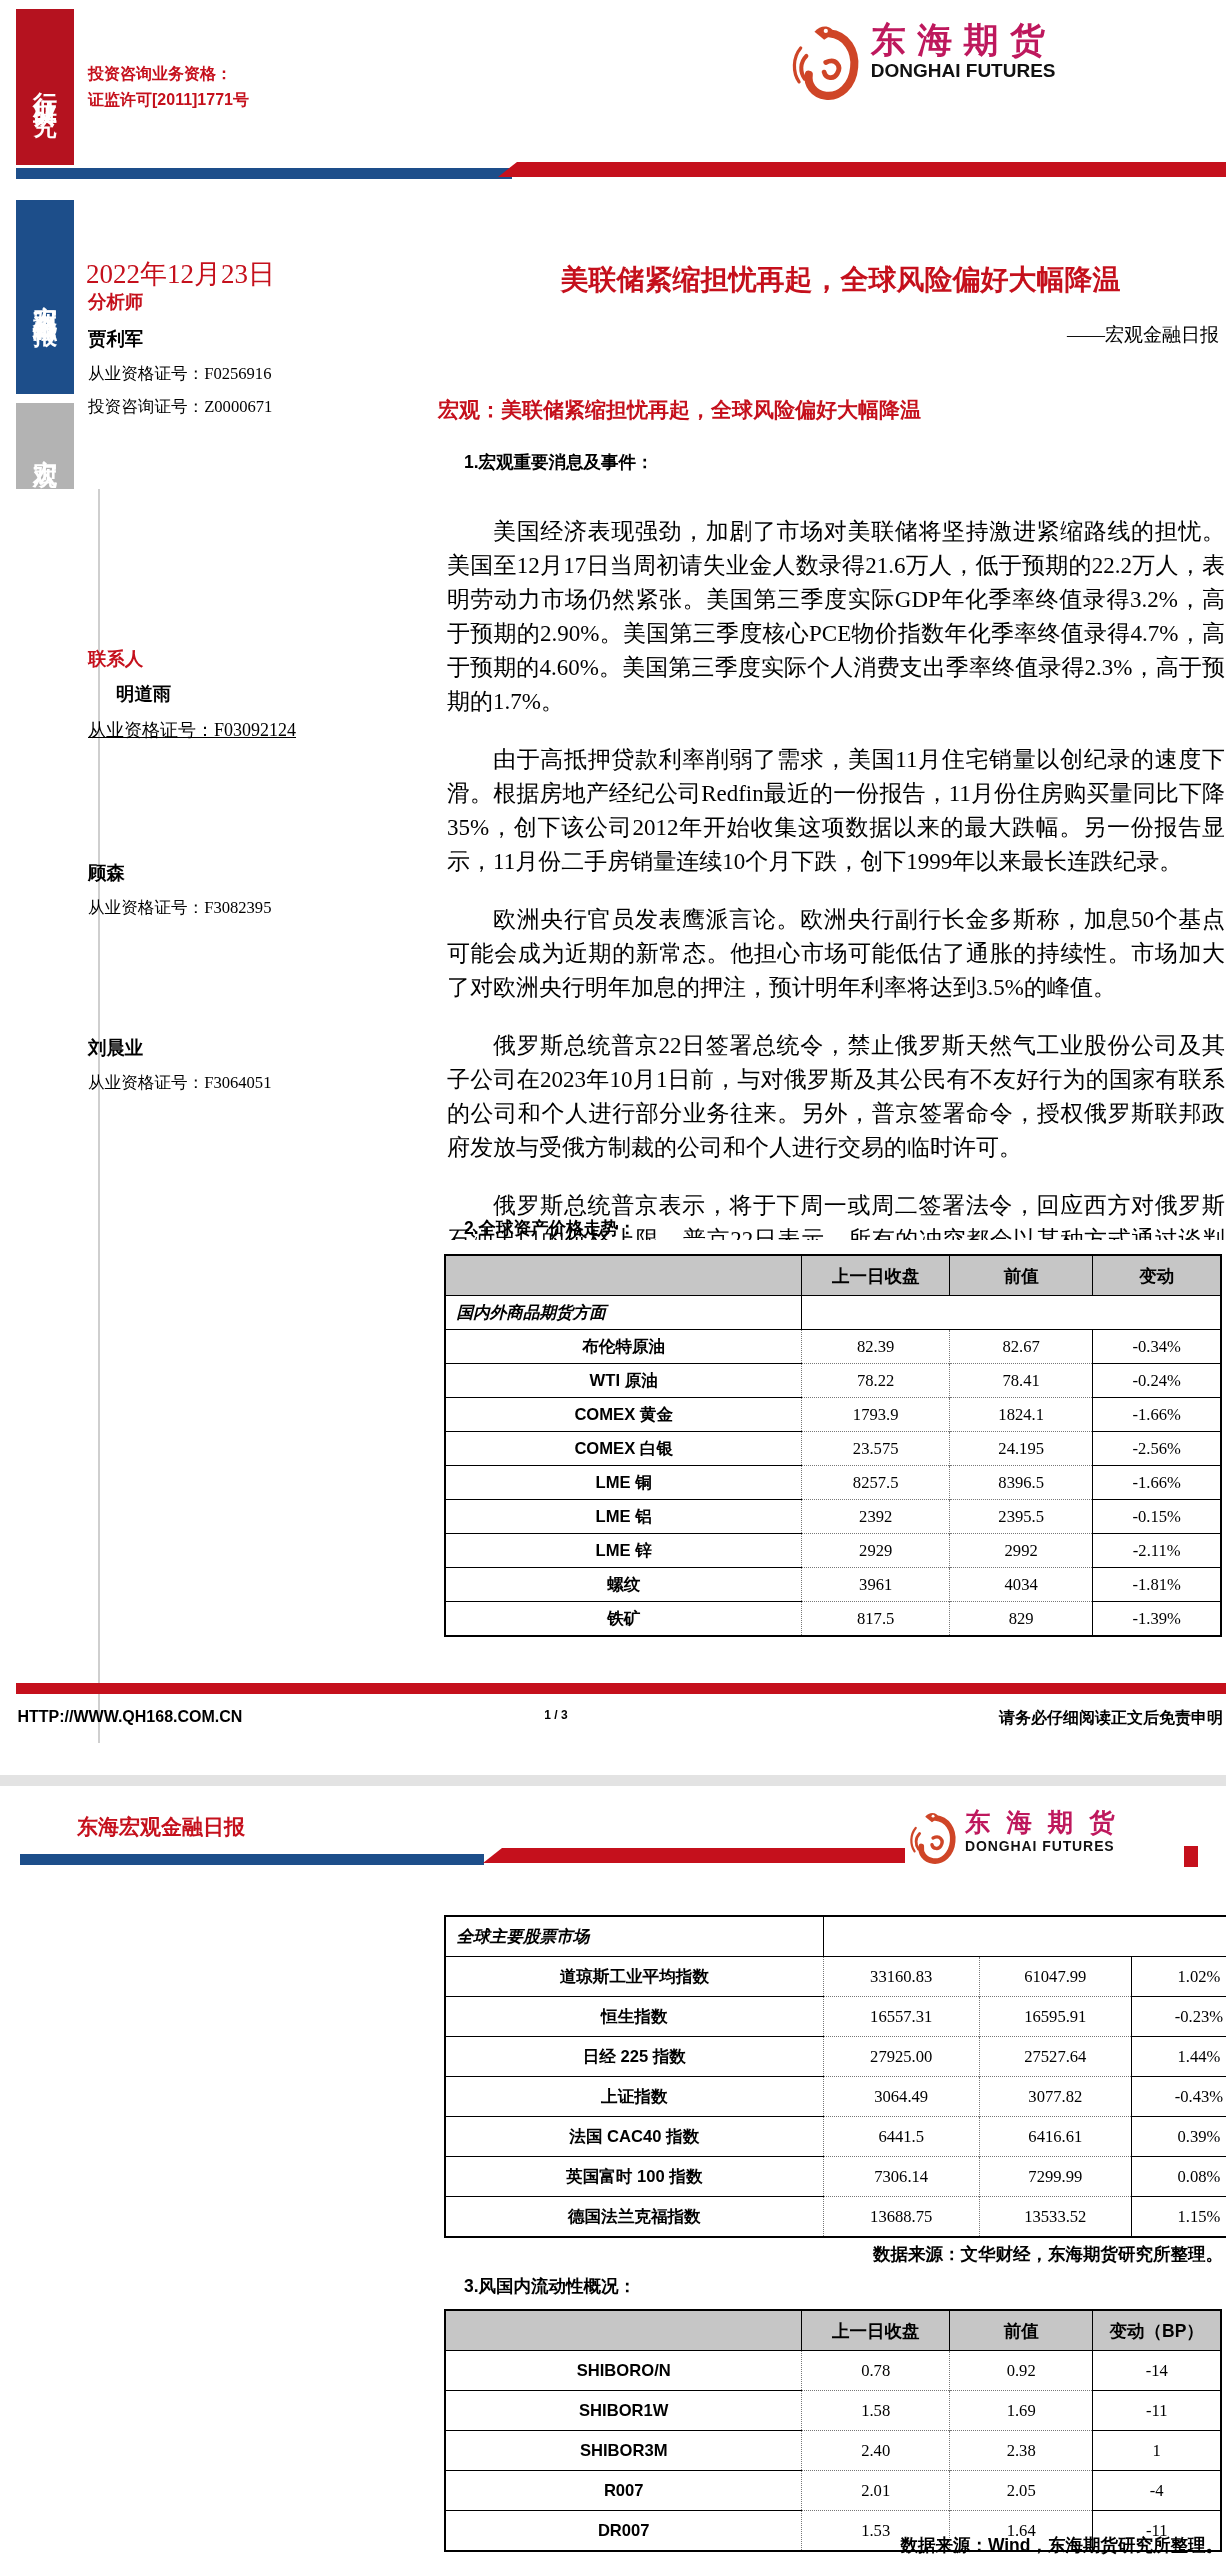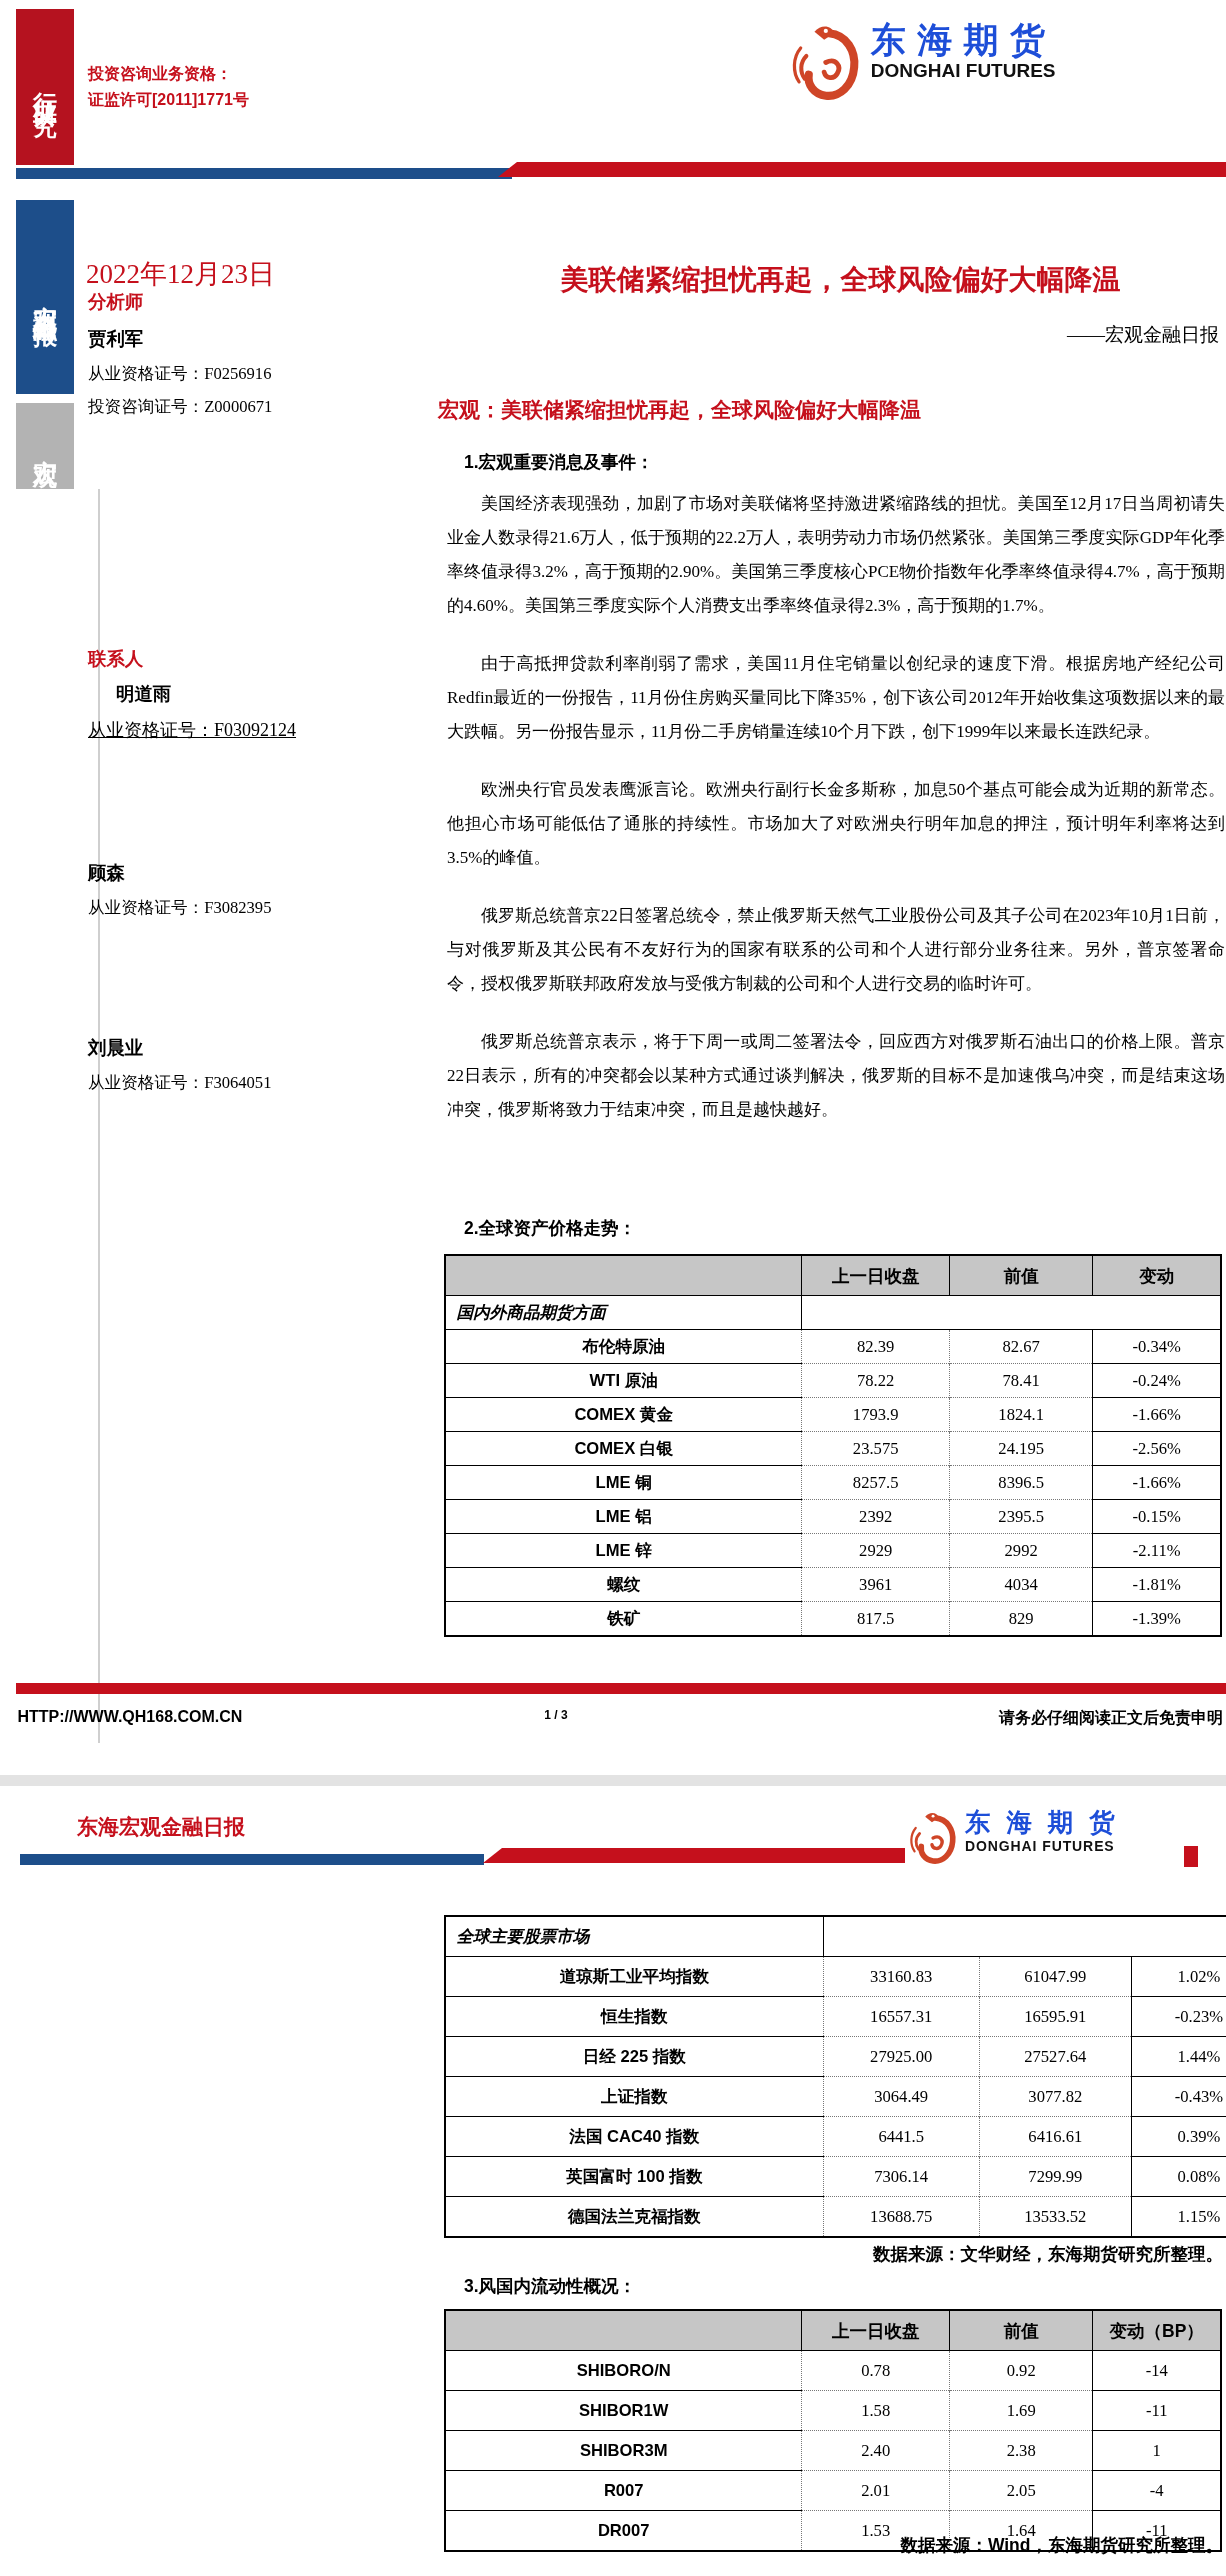--- a/index.html
+++ b/index.html
@@ -16,24 +16,24 @@
   
   .bar-blue{background:#1d4e8a;}
   .bar-red{background:#c5101c;}
   .slant{clip-path:polygon(19px 0,100% 0,100% 100%,0 100%);}
   
   .redtxt{color:#c5101c;}
   .sans{font-family:"Liberation Sans","DejaVu Sans",sans-serif;}
   .bold{font-weight:bold;}
   
   .logo{display:flex;align-items:flex-start;}
-  .logo-cn{font-family:"Liberation Sans","DejaVu Sans",sans-serif;font-weight:bold;color:#1d4ed8;line-height:1;}
+  .logo-cn{font-family:"Liberation Sans","DejaVu Sans",sans-serif;font-weight:bold;color:#be185d;line-height:1;}
   .logo-en{font-family:"Liberation Sans","DejaVu Sans",sans-serif;font-weight:800;color:#111;line-height:1;}
   
-  .bodytext{font-size:17px;line-height:34px;text-align:justify;}
+  .bodytext{font-size:23px;line-height:34px;text-align:justify;margin-top:28px;}
   .bodytext p{margin:0 0 24px 0;text-indent:2em;}
   
   table{border-collapse:collapse;table-layout:fixed;width:100%;}
   .dtable{border:2.6px solid #000;}
   .dtable th,.dtable td{padding:0 10.5px;font-size:16.6px;overflow:hidden;white-space:nowrap;}
   .dtable .hdr th{background:#c6c6c6;border:1.8px solid #000;height:39px;text-align:center;
         font-family:"Liberation Sans","DejaVu Sans",sans-serif;font-size:17.5px;font-weight:bold;}
   .dtable td:first-child{border-top:1.8px solid #000;text-align:center;font-weight:bold;
         font-family:"Liberation Sans","DejaVu Sans",sans-serif;}
   .dtable td:nth-child(2),.dtable td:nth-child(3){border-top:1.8px dotted #777;border-left:1.8px dotted #777;

